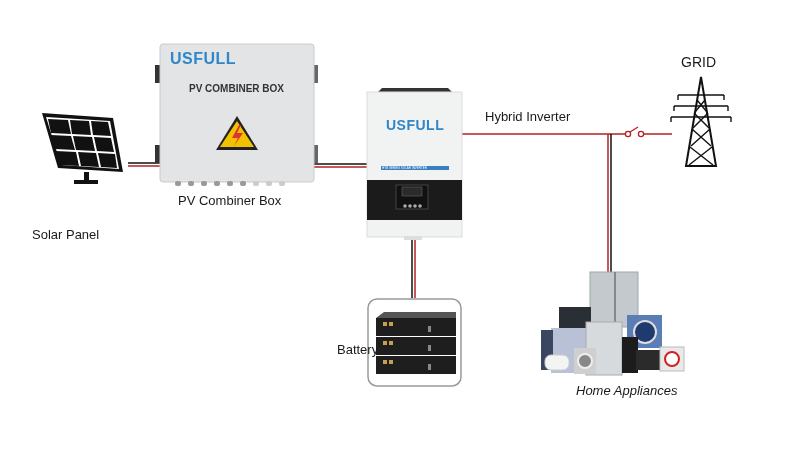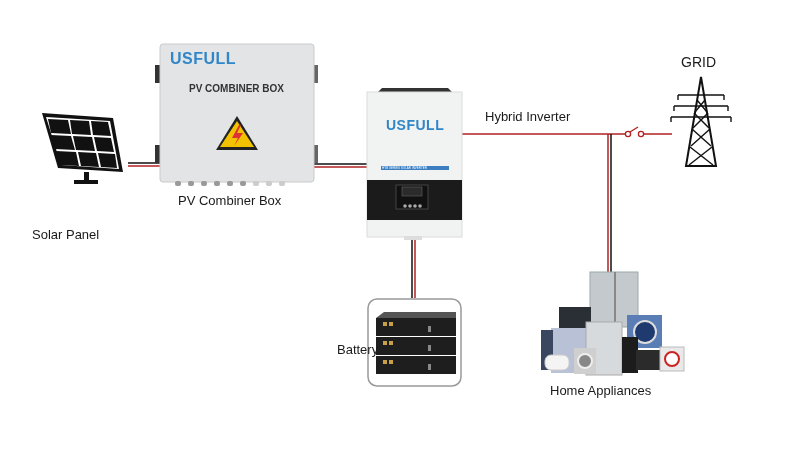--- a/index.html
+++ b/index.html
@@ -162,13 +162,13 @@
 
 <div class="label" style="left:32px; top:195px;margin-top:32px;">Solar Panel</div>
 <div class="label" style="left:178px; top:193px;">PV Combiner Box</div>
 <div class="abs" style="left:170px; top:50px; font-size:16px; font-weight:bold; color:#2f86c8; letter-spacing:0.5px;">USFULL</div>
 <div class="abs" style="left:189px; top:83px; font-size:10px; font-weight:bold; color:#333;">PV COMBINER BOX</div>
 <div class="abs" style="left:386px; top:117px; font-size:14px; font-weight:bold; color:#2f86c8; letter-spacing:0.5px;">USFULL</div>
 <div class="abs" style="left:382px; top:166px; font-size:3px; color:#fff; line-height:4px;">HYB SERIES SOLAR INVERTER</div>
 <div class="label" style="left:485px; top:109px;">Hybrid Inverter</div>
 <div class="label" style="left:681px; top:54px; font-size:14px;">GRID</div>
 <div class="label" style="left:296px; top:342px;margin-left:41px;">Battery</div>
-<div class="label" style="left:550px; top:383px;">Home Appliances</div>
+<div class="label" style="left:576px; top:383px;font-style:italic;">Home Appliances</div>
 
 </body></html>

